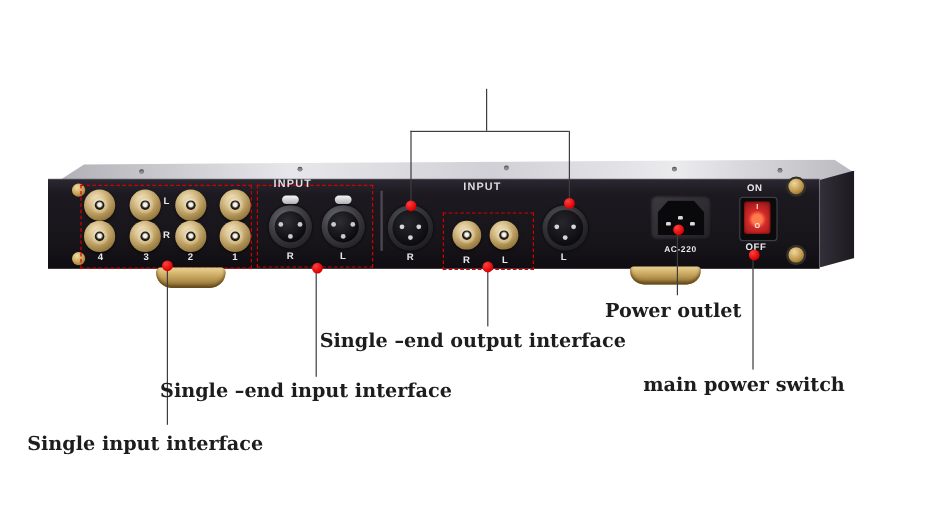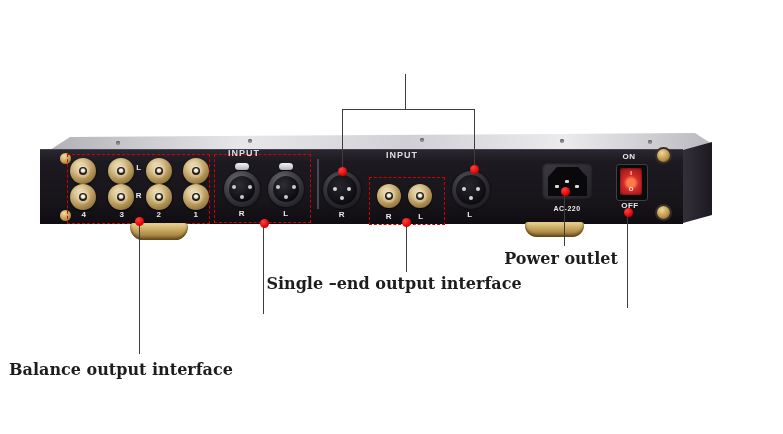--- a/index.html
+++ b/index.html
@@ -193,16 +193,18 @@
     <div class="dot" style="left:135px;top:217px"></div>
     <div class="dot" style="left:260px;top:219px"></div>
     <div class="dot" style="left:402px;top:218px"></div>
     <div class="dot" style="left:561px;top:187px"></div>
     <div class="dot" style="left:624px;top:208px"></div>
   </div>
 
   <div class="layer">
     <div class="ann" style="left:561px;top:249px">Power outlet</div>
     <div class="ann" style="left:394px;top:274px">Single –end output interface</div>
-    <div class="ann" style="left:121px;top:360px">Balance output interface</div>
+    <div class="ann" style="left:255px;top:316px">Single –end input interface</div>
+    <div class="ann" style="left:620px;top:311px">main power switch</div>
+    <div class="ann" style="left:121px;top:360px">Single input interface</div>
   </div>
 
 </div>
 
 </body></html>

